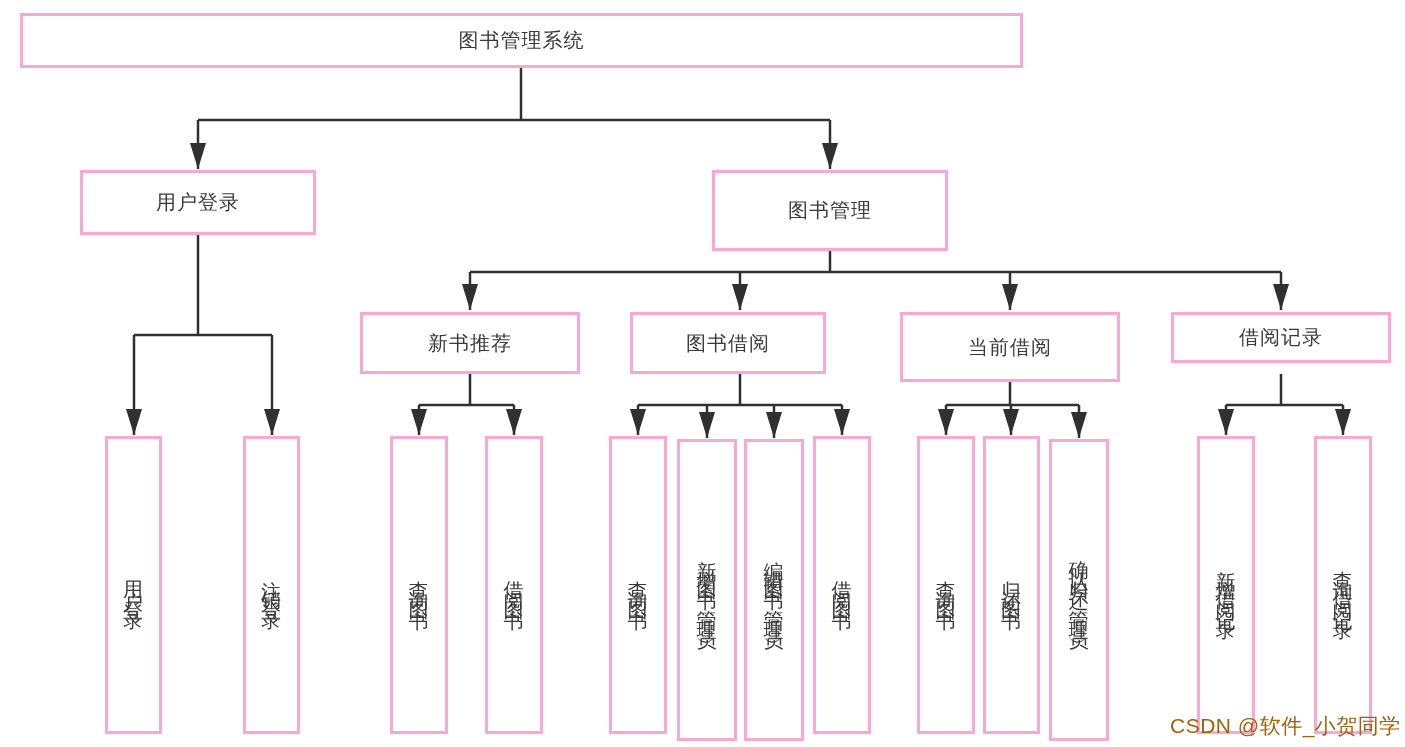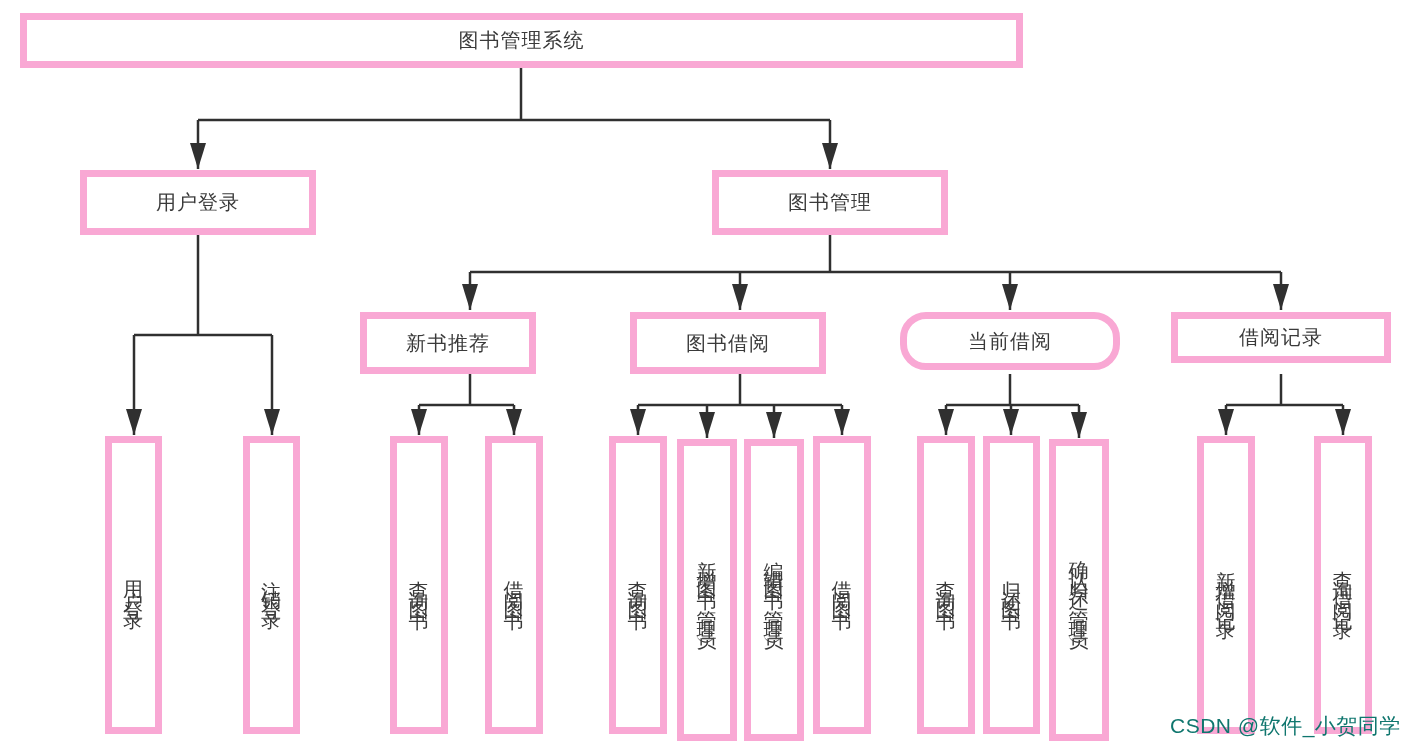--- a/index.html
+++ b/index.html
@@ -3,31 +3,31 @@
 <meta charset="utf-8">
 <style>
   html,body{margin:0;padding:0;background:#ffffff;}
   .stage{
     position:relative;width:1405px;height:747px;background:#ffffff;overflow:hidden;
     font-family:"Liberation Sans",sans-serif;color:#3a3a3a;
   }
   .connectors{position:absolute;left:0;top:0;z-index:1;}
   .node{
     position:absolute;box-sizing:border-box;background:#ffffff;
-    border:7px solid #f9a8d4;display:flex;align-items:center;justify-content:center;
+    border:3px solid #f9a8d4;display:flex;align-items:center;justify-content:center;
     z-index:2;
   }
   .node .hlabel{font-size:20px;letter-spacing:1px;white-space:nowrap;}
   .node .vlabel{
     writing-mode:vertical-rl;text-orientation:mixed;
     font-size:20px;letter-spacing:10px;line-height:1;white-space:nowrap;
   }
   .watermark{
     position:absolute;left:1170px;top:712px;z-index:6;
-    font-size:21px;color:#0f766e;white-space:nowrap;letter-spacing:0.5px;
+    font-size:21px;color:#a16207;white-space:nowrap;letter-spacing:0.5px;
   }
 </style>
 </head>
 <body>
 
 <div class="stage">
 
   <svg class="connectors" width="1405" height="747" viewBox="0 0 1405 747">
     <defs>
       <marker id="ah" markerUnits="userSpaceOnUse" markerWidth="26" markerHeight="16" viewBox="0 0 26 16" refX="26" refY="8" orient="auto">
@@ -77,31 +77,31 @@
     </g>
   </svg>
 
   <div class="node" style="left:20px;top:13px;width:1003px;height:55px;">
     <span class="hlabel">图书管理系统</span>
   </div>
 
   <div class="node" style="left:80px;top:170px;width:236px;height:65px;">
     <span class="hlabel">用户登录</span>
   </div>
-  <div class="node" style="left:712px;top:170px;width:236px;height:65px;">
+  <div class="node" style="left:712px;top:170px;width:236px;height:81px;">
     <span class="hlabel">图书管理</span>
   </div>
 
-  <div class="node" style="left:360px;top:312px;width:176px;height:62px;text-align:right;">
+  <div class="node" style="left:360px;top:312px;width:220px;height:62px;text-align:right;">
     <span class="hlabel">新书推荐</span>
   </div>
   <div class="node" style="left:630px;top:312px;width:196px;height:62px;">
     <span class="hlabel">图书借阅</span>
   </div>
-  <div class="node" style="left:900px;top:312px;width:220px;height:58px;border-radius:26px;">
+  <div class="node" style="left:900px;top:312px;width:220px;height:70px;">
     <span class="hlabel">当前借阅</span>
   </div>
   <div class="node" style="left:1171px;top:312px;width:220px;height:51px;">
     <span class="hlabel">借阅记录</span>
   </div>
 
   <div class="node" style="left:105px;top:436px;width:57px;height:298px;">
     <span class="vlabel">用户登录</span>
   </div>
   <div class="node" style="left:243px;top:436px;width:57px;height:298px;">

